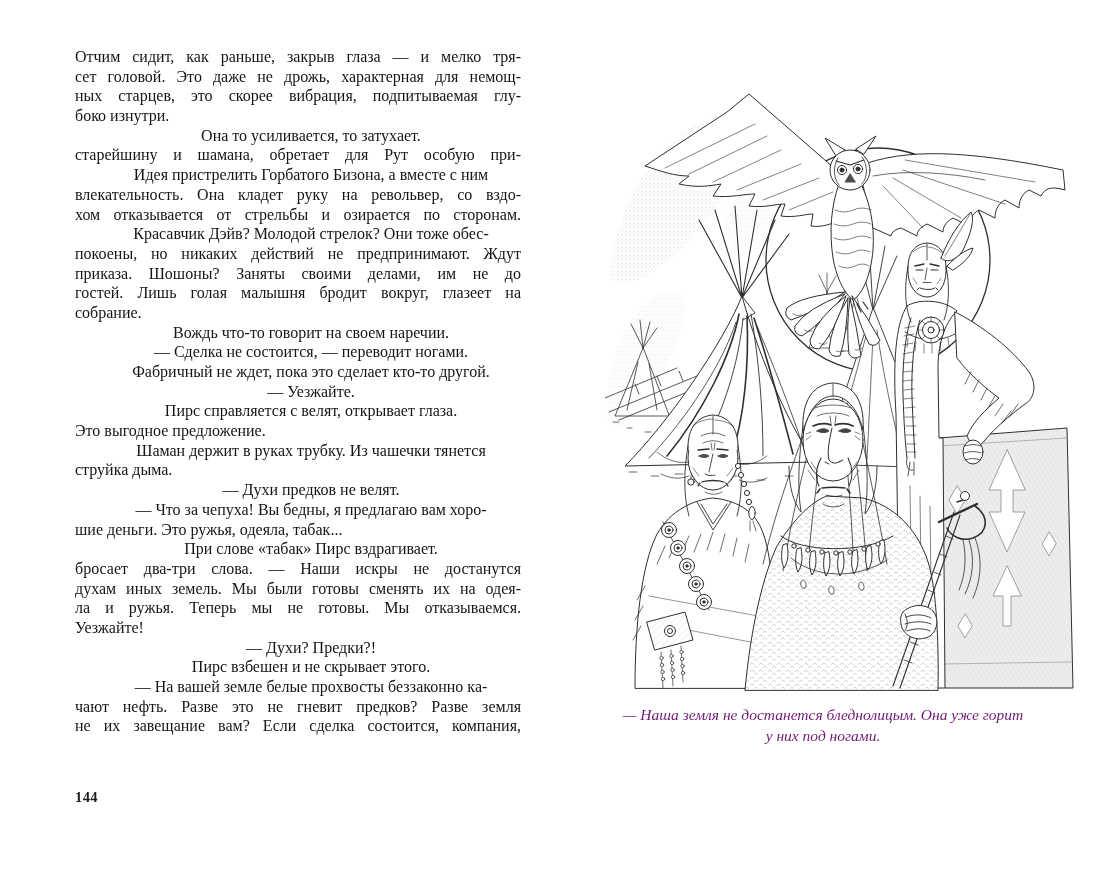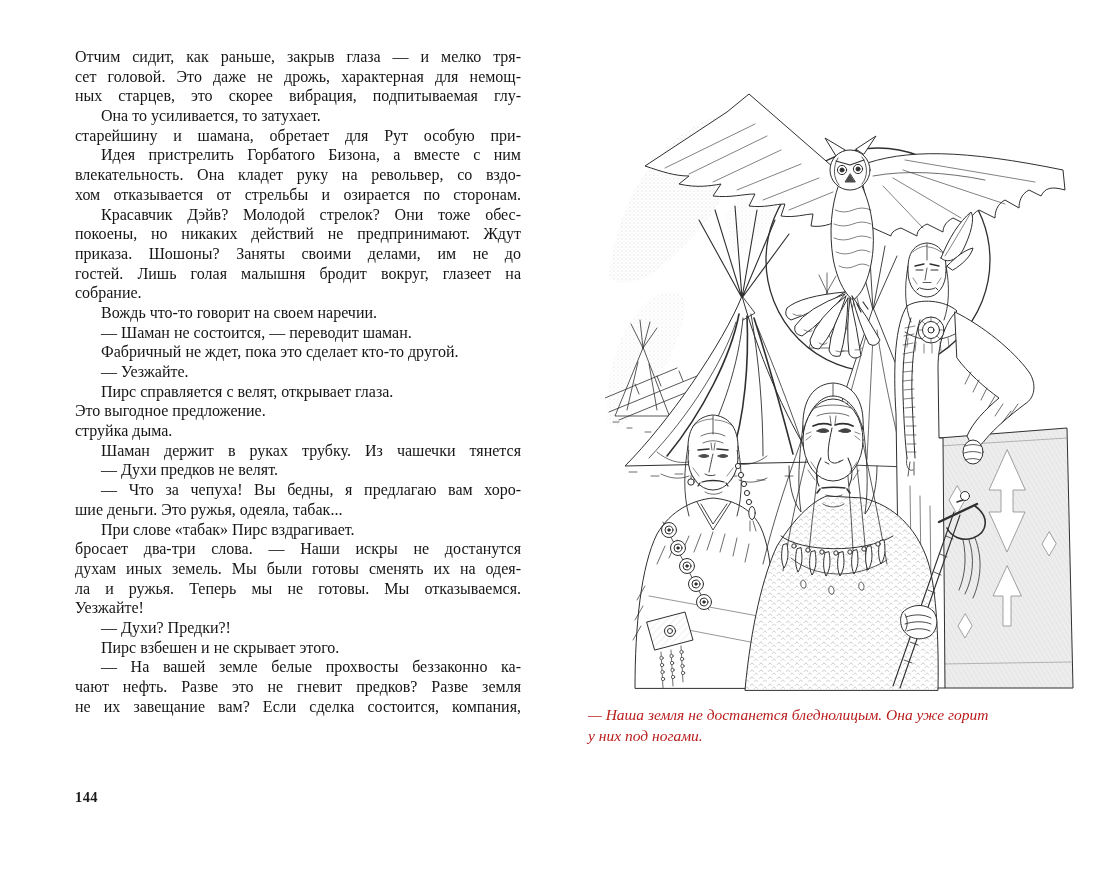--- a/index.html
+++ b/index.html
@@ -10,61 +10,62 @@
   }
   .spread{position:absolute;inset:0;}
   
   .textcol{
     position:absolute;left:75px;top:47px;width:446px;
     font-size:16px;line-height:19.7px;
   }
   .ln{height:19.7px;overflow:hidden;}
   .ln.j{text-align:justify;}
   .ln.j::after{content:"";display:inline-block;width:100%;height:0;}
-  .ln.ind{text-indent:26px;}
+  .ln.ind{text-indent:26px;text-align:center;}
   .itl{}
   .pagenum{
     position:absolute;left:75px;top:789px;width:446px;text-align:left;
     font-size:14.5px;font-weight:bold;letter-spacing:0.4px;color:#1a1a1a;
   }
   
   .illus{position:absolute;left:605px;top:66px;width:470px;height:630px;}
   .caption{
-    position:absolute;left:588px;top:704px;width:470px;text-align:left;
-    font-style:italic;font-size:15.5px;line-height:21px;color:#b91c1c;
+    position:absolute;left:588px;top:704px;width:470px;text-align:center;
+    font-style:italic;font-size:15.5px;line-height:21px;color:#701a75;
   }
 </style>
 </head>
 <body>
 
 <div class="spread">
 
   <div>
     <div class="textcol" id="textcol">
         <div class="ln j">Отчим сидит, как раньше, закрыв глаза — и мелко тря-</div>
         <div class="ln j">сет головой. Это даже не дрожь, характерная для немощ-</div>
         <div class="ln j">ных старцев, это скорее вибрация, подпитываемая глу-</div>
+        <div class="ln">боко изнутри.</div>
         <div class="ln ind">Она то усиливается, то затухает.</div>
         <div class="ln j">старейшину и шамана, обретает для Рут особую при-</div>
         <div class="ln j ind">Идея пристрелить Горбатого Бизона, а вместе с ним</div>
         <div class="ln j">влекательность. Она кладет руку на револьвер, со вздо-</div>
         <div class="ln j">хом отказывается от стрельбы и озирается по сторонам.</div>
         <div class="ln j ind">Красавчик Дэйв? Молодой стрелок? Они тоже обес-</div>
         <div class="ln j">покоены, но никаких действий не предпринимают. Ждут</div>
         <div class="ln j">приказа. Шошоны? Заняты своими делами, им не до</div>
         <div class="ln j">гостей. Лишь голая малышня бродит вокруг, глазеет на</div>
         <div class="ln">собрание.</div>
         <div class="ln ind">Вождь что-то говорит на своем наречии.</div>
-        <div class="ln ind">— Шаман не состоится, — переводит шаман.</div>
+        <div class="ln ind">— Сделка не состоится, — переводит ногами.</div>
         <div class="ln ind"><span class="itl">Фабричный</span> не ждет, пока это сделает кто-то другой.</div>
         <div class="ln ind">— Уезжайте.</div>
         <div class="ln ind">Пирс справляется с велят, открывает глаза.</div>
         <div class="ln">Это выгодное предложение.</div>
+        <div class="ln j ind">Шаман держит в руках трубку. Из чашечки тянется</div>
         <div class="ln">струйка дыма.</div>
-        <div class="ln j ind">Шаман держит в руках трубку. Из чашечки тянется</div>
         <div class="ln ind">— Духи предков не велят.</div>
         <div class="ln j ind">— Что за чепуха! Вы бедны, я предлагаю вам хоро-</div>
         <div class="ln">шие деньги. Это ружья, одеяла, табак...</div>
         <div class="ln ind">При слове «табак» Пирс вздрагивает.</div>
         <div class="ln j">бросает два-три слова. — Наши искры не достанутся</div>
         <div class="ln j">духам иных земель. Мы были готовы сменять их на одея-</div>
         <div class="ln j">ла и ружья. Теперь мы не готовы. Мы отказываемся.</div>
         <div class="ln">Уезжайте!</div>
         <div class="ln ind">— Духи? Предки?!</div>
         <div class="ln ind">Пирс взбешен и не скрывает этого.</div>

